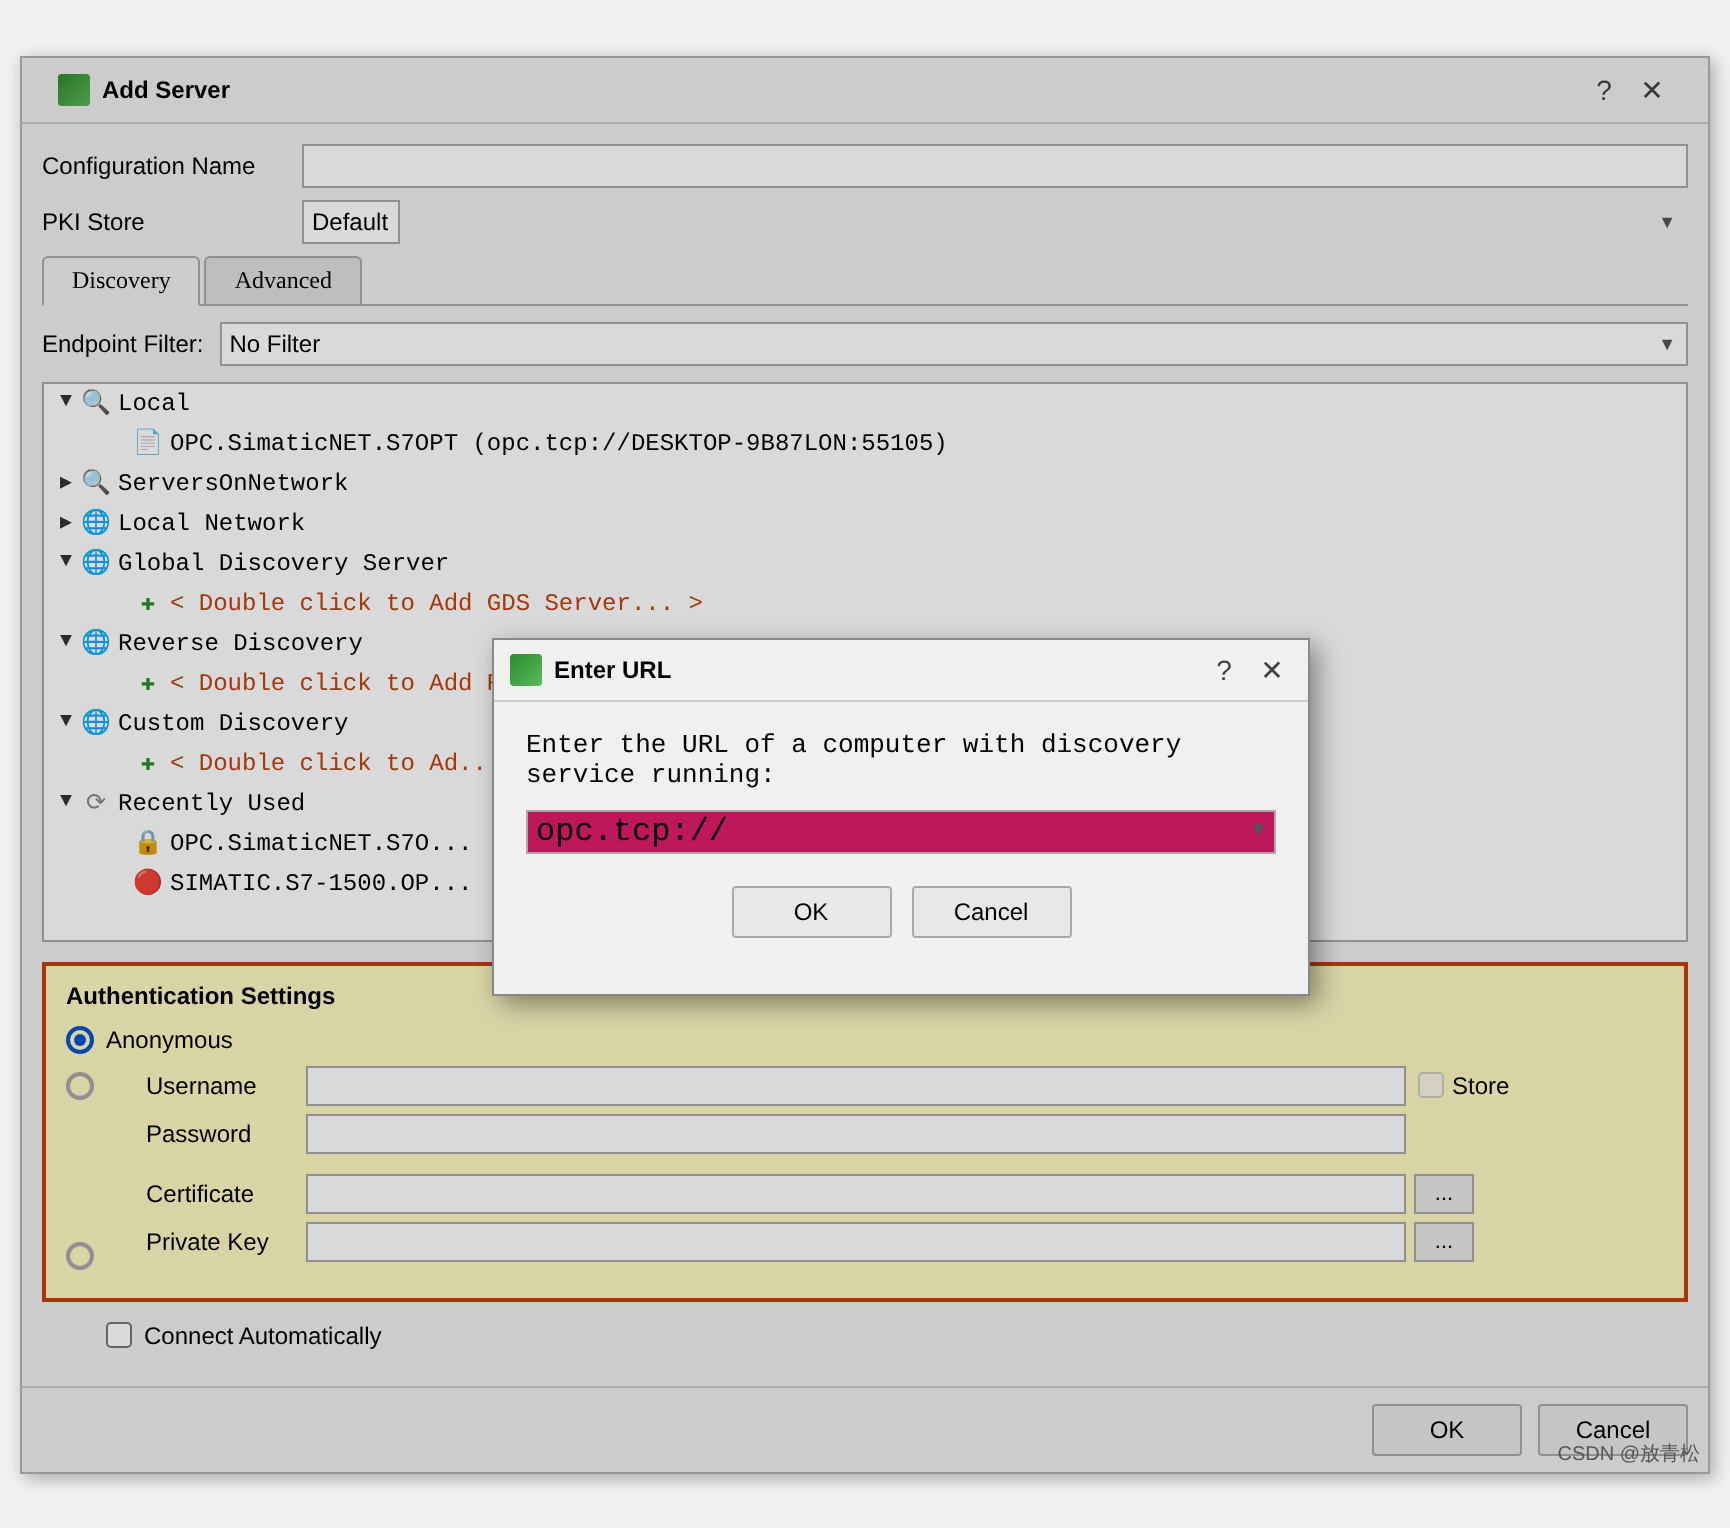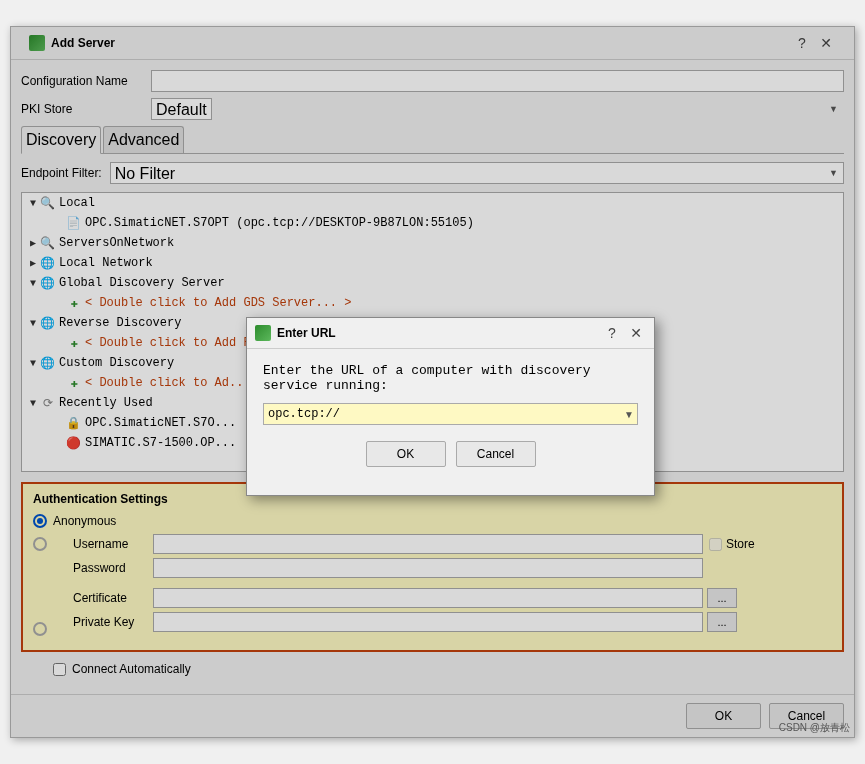--- a/index.html
+++ b/index.html
@@ -90,21 +90,21 @@
       padding: 2px 4px;
       font-size: 12px;
     }
 
     .form-select {
       flex: 1;
       height: 22px;
       border: 1px solid #aaa;
       background: #fff;
       padding: 2px 4px;
-      font-size: 16px;
+      font-size: 12px;
       appearance: none;
       -webkit-appearance: none;
       position: relative;
     }
 
     .select-wrapper {
       flex: 1;
       position: relative;
     }
 
@@ -119,28 +119,29 @@
       pointer-events: none;
     }
 
     .tabs {
       display: flex;
       border-bottom: 1px solid #aaa;
       margin-bottom: 8px;
     }
 
     .tab {
-      padding: 4px 4px;
+      padding: 4px 14px;
       border: 1px solid #aaa;
       border-bottom: none;
       background: #e0e0e0;
       cursor: pointer;
-      font-size: 16px;
+      font-size: 12px;
       margin-right: 2px;
       border-radius: 3px 3px 0 0;
+      font-family: Liberation Serif, serif;
     }
 
     .tab.active {
       background: #f0f0f0;
       border-bottom: 1px solid #f0f0f0;
       margin-bottom: -1px;
       z-index: 1;
     }
 
     .endpoint-row {
@@ -391,23 +392,23 @@
       position: relative;
       display: flex;
       align-items: center;
       margin-bottom: 16px;
     }
 
     .dialog-input {
       flex: 1;
       height: 22px;
       border: 1px solid #aaa;
-      background: #fef9c3;
+      background: #be185d;
       padding: 2px 20px 2px 4px;
-      font-size: 12px;
+      font-size: 16px;
       font-family: 'Courier New', monospace;
     }
 
     .dialog-input-arrow {
       position: absolute;
       right: 4px;
       font-size: 10px;
       color: #555;
       pointer-events: none;
     }

